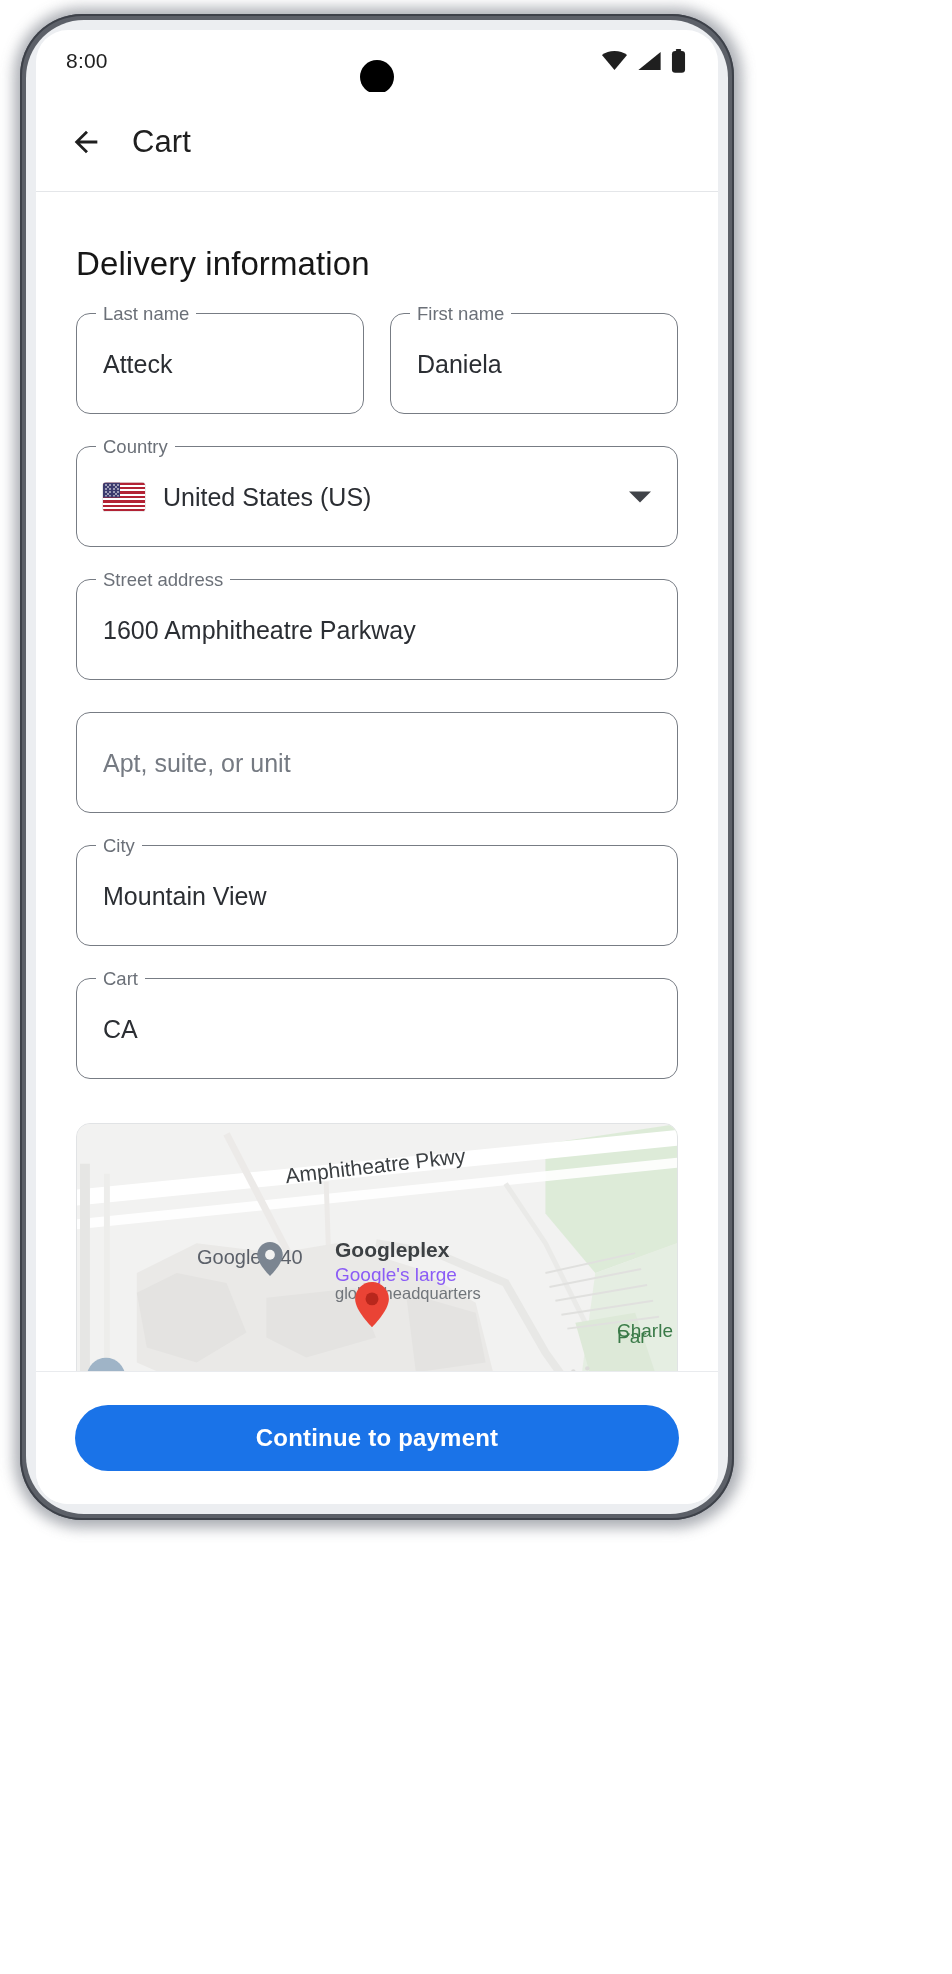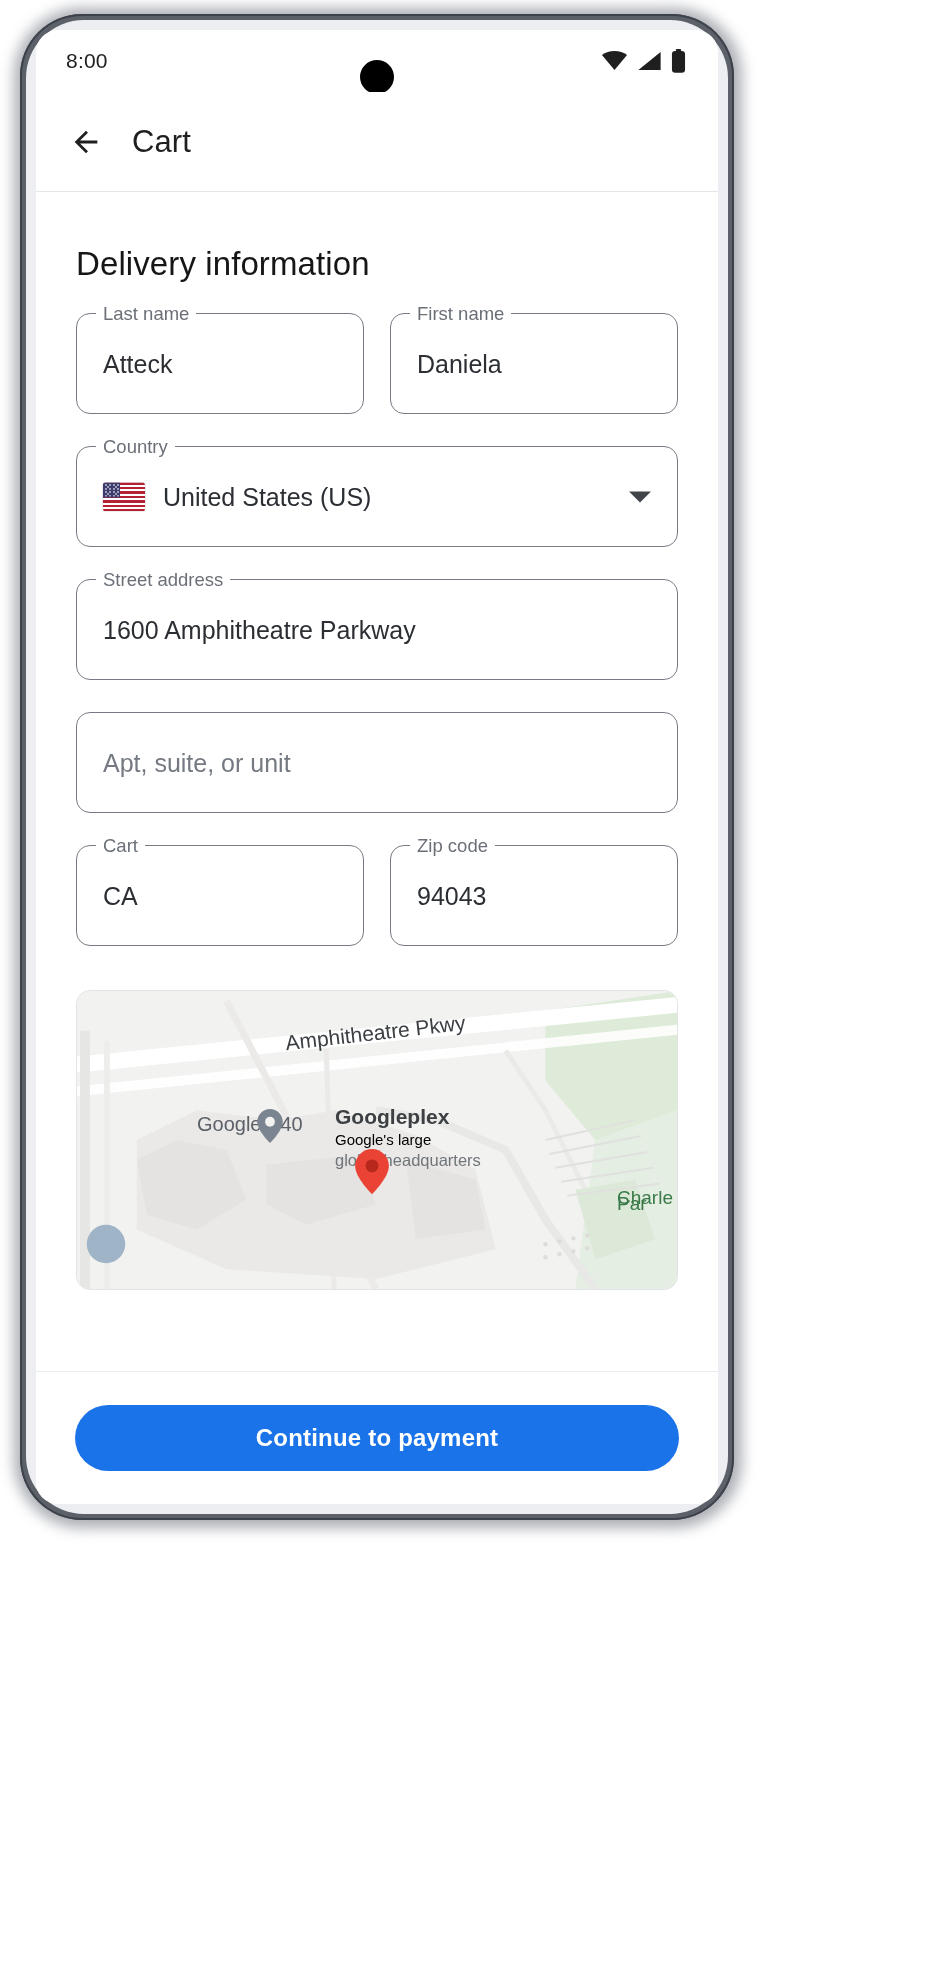--- a/index.html
+++ b/index.html
@@ -25,21 +25,21 @@
     background: #5c6068;
     box-shadow: inset 0 0 0 2px #3d4149;
   }
   .device-bezel {
     position: absolute; left: 26px; top: 20px; width: 702px; height: 1494px;
     border-radius: 58px;
     background: #eceef1;
   }
   .screen {
     position: absolute; left: 36px; top: 30px; width: 682px; height: 1474px;
-    border-radius: 22px;
+    border-radius: 32px;
     background: #ffffff;
     overflow: hidden;
   }
 
   
   .statusbar {
     position: absolute; left: 0; top: 0; width: 682px; height: 62px;
     display: flex; align-items: center; justify-content: space-between;
     padding: 0 32px 0 30px;
   }
@@ -161,21 +161,21 @@
     white-space: nowrap;
     pointer-events: none;
   }
   .lbl-street {
     left: 208px; top: 30px;
     transform: rotate(-6.5deg);
     font-size: 21px; color: #3c4043;
   }
   .lbl-b40 { left: 120px; top: 122px; color: #5b6069; font-size: 20px; }
   .lbl-plex { left: 258px; top: 114px; color: #3c4043; font-size: 21px; font-weight: bold; }
-  .lbl-plex-sub1 { left: 258px; top: 140px; color: #000000; font-size: 15px; }
+  .lbl-plex-sub1 { left: 258px; top: 140px; color: #8b5cf6; font-size: 19px; }
   .lbl-plex-sub2 { left: 258px; top: 160px; color: #70757a; font-size: 16.5px; }
   .lbl-charle { left: 540px; top: 196px; color: #3a7a48; font-size: 19px; }
   .lbl-park { left: 540px; top: 202px; color: #3a7a48; font-size: 19px; }
 
   .pin-gray { position: absolute; left: 180px; top: 118px; }
   .pin-red { position: absolute; left: 278px; top: 158px; }
   .pin-blue { position: absolute; left: 8px; top: 232px; }
 
   
   .bottombar {
@@ -269,29 +269,29 @@
 
         <div class="tf">
           <span class="tf-legend">Street address</span>
           <span class="tf-value">1600 Amphitheatre Parkway</span>
         </div>
 
         <div class="tf">
           <span class="tf-value placeholder">Apt, suite, or unit</span>
         </div>
 
+        <div class="tf">
+          <span class="tf-legend">City</span>
+          <span class="tf-value">Mountain View</span>
+        </div>
 
         <div class="row">
           <div class="tf">
             <span class="tf-legend">Cart</span>
             <span class="tf-value">CA</span>
-          </div>
-          <div class="tf">
-            <span class="tf-legend">Zip code</span>
-            <span class="tf-value">94043</span>
           </div>
         </div>
       </div>
 
       <div class="map-card">
         <svg class="map-svg" viewBox="0 0 602 300" preserveAspectRatio="none">
           <rect x="0" y="0" width="602" height="300" fill="#f2f2f1"></rect>
           <path d="M470 20 L602 0 L602 120 L520 150 L470 90 Z" fill="#d9ead3" opacity=".85"></path>
           <path d="M520 150 L602 120 L602 300 L500 300 Z" fill="#dfeddb" opacity=".7"></path>
           <path d="M0 66 L602 6 L602 22 L0 82 Z" fill="#ffffff"></path>

